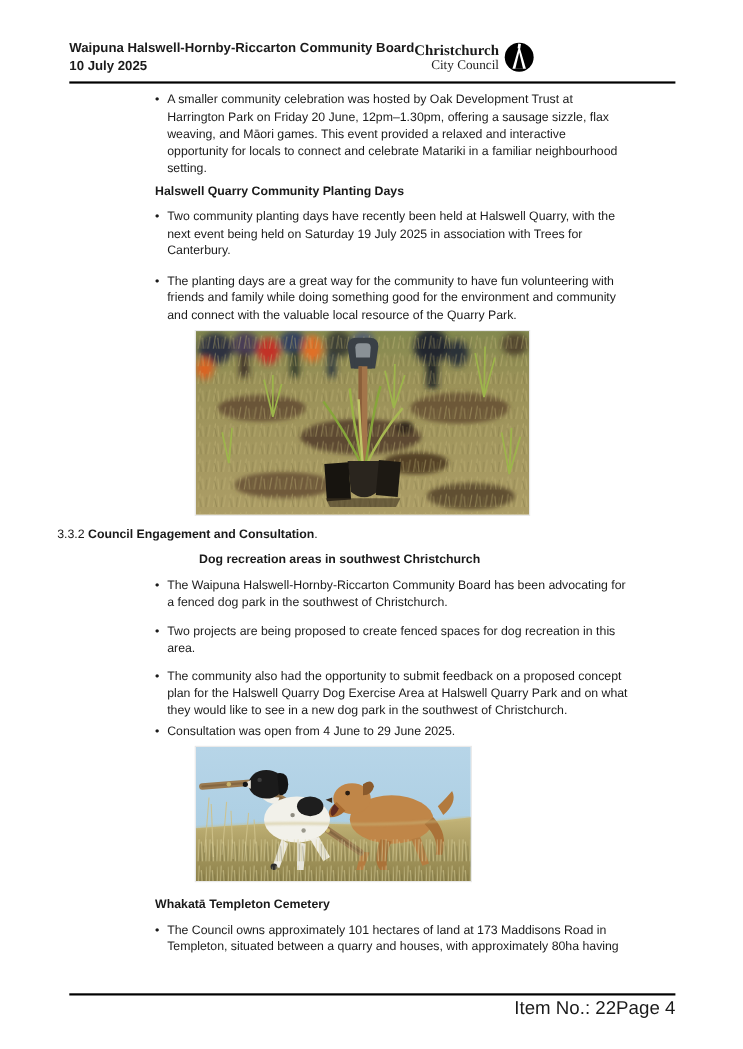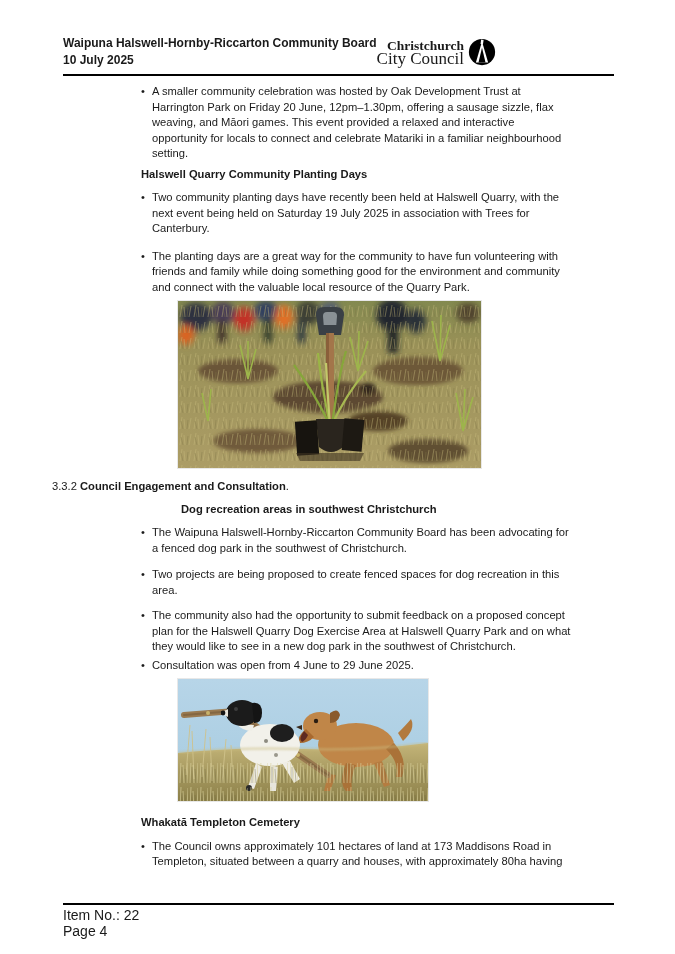--- a/index.html
+++ b/index.html
@@ -6,37 +6,37 @@
   .page{
     position:relative;width:675px;height:954px;background:#ffffff;
     font-family:"Liberation Sans",sans-serif;color:#1a1a1a;overflow:hidden;
   }
   
   .header{position:absolute;left:63px;top:35px;width:551px;display:flex;justify-content:flex-start;align-items:flex-start;}
   .header-title div{font-weight:bold;font-size:12px;line-height:16.5px;}
   .logo{display:flex;align-items:flex-start;}
   .logo-text{text-align:right;font-family:"Liberation Serif",serif;line-height:12.5px;padding-top:5px;}
   .logo-line1{font-weight:bold;font-size:13.5px;display:block;}
-  .logo-line2{font-size:17px;display:block;}
+  .logo-line2{font-size:12px;display:block;}
   .logo-emblem{margin-left:4px;margin-top:3px;}
   .header-rule{position:absolute;left:63px;top:74px;width:551px;border-top:2.5px solid #000;}
   
   .content{position:absolute;left:0;top:84px;width:675px;font-size:11.2px;line-height:15.5px;}
   .heading{margin-left:141px;font-weight:bold;white-space:pre-line;}
   .bullet{display:flex;margin-left:141px;}
   .bullet .marker{width:11px;flex:none;}
   .bullet .btext{width:487px;white-space:pre-line;}
   .section-row{margin-left:52px;}
   .section-num{display:inline-block;width:28px;}
   .bold{font-weight:bold;}
   .figure{margin-left:177px;}
   .figure svg{display:block;border:1px solid #e8e8e8;}
   
   .footer-rule{position:absolute;left:63px;top:903px;width:551px;border-top:2px solid #000;}
-  .footer{position:absolute;left:63px;top:907px;width:551px;display:flex;justify-content:flex-end;font-size:14px;flex-direction:column;}
+  .footer{position:absolute;left:63px;top:907px;width:551px;display:flex;justify-content:flex-end;font-size:17px;}
 </style>
 </head>
 <body>
 
 <div class="page">
 
   <div class="header">
     <div class="header-title">
       <div>Waipuna Halswell-Hornby-Riccarton Community Board</div>
       <div>10 July 2025</div>

